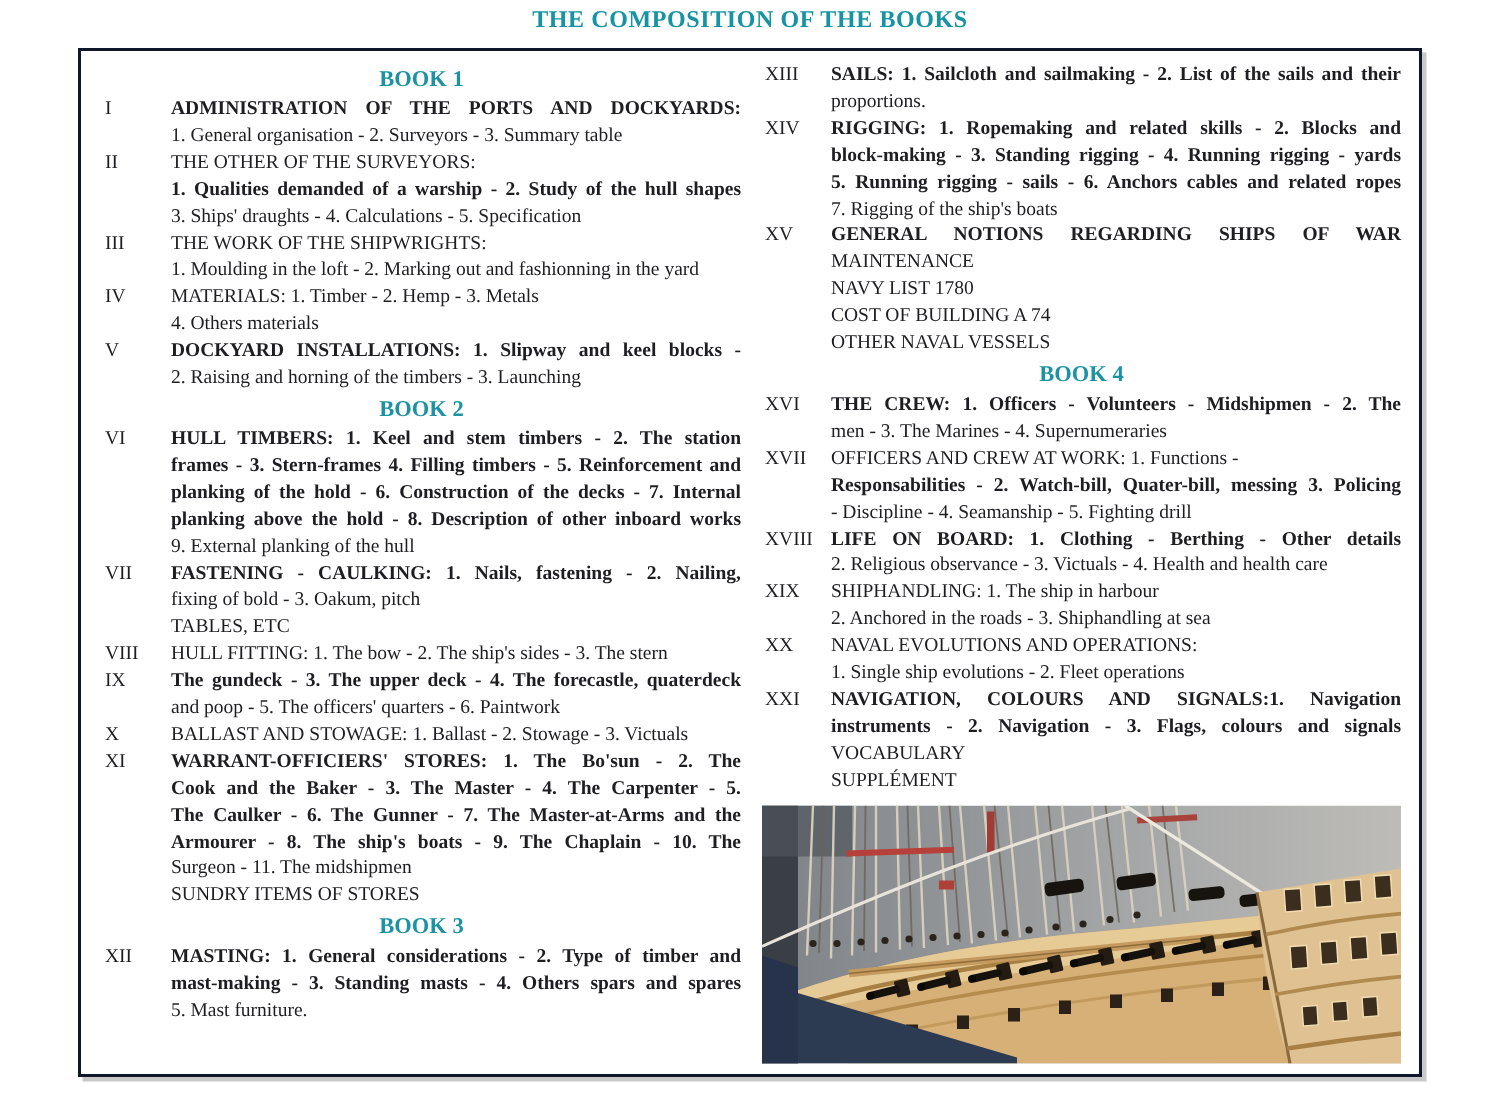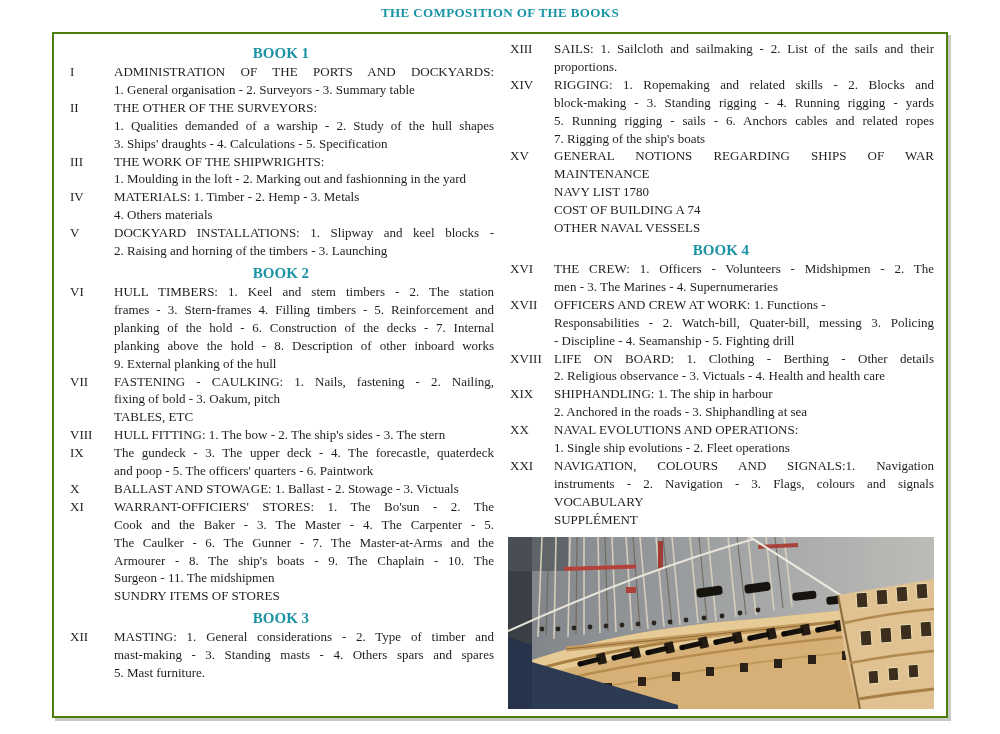--- a/index.html
+++ b/index.html
@@ -3,37 +3,37 @@
 <meta charset="utf-8">
 <style>
   html,body{margin:0;padding:0;}
   body{
     width:1000px;height:734px;background:#ffffff;overflow:hidden;
     font-family:"Liberation Serif","DejaVu Serif",serif;
     -webkit-font-smoothing:antialiased;
   }
   .page-title{
     text-align:center;color:#1694a4;font-weight:bold;
-    font-size:13px;letter-spacing:.4px;padding-top:5px;height:27px;
+    font-size:16px;letter-spacing:.4px;padding-top:5px;height:27px;
   }
   .content-box{
     margin-left:52px;width:896px;height:686px;box-sizing:border-box;
-    border:2px solid #4d7c0f;box-shadow:3px 3px 0 #c8c8c8;
+    border:2px solid #0f172a;box-shadow:3px 3px 0 #c8c8c8;
     padding:6px 12px 4px 14px;background:#fff;
   }
   .cols{display:flex;justify-content:space-between;}
   .col{width:426px;}
   .book-heading{
     text-align:center;color:#1b93a5;font-weight:bold;
     font-size:15px;line-height:20px;margin-top:3px;
   }
   .entry{position:relative;padding-left:46px;color:#1e1e22;font-size:13px;}
   .numeral{position:absolute;left:2px;top:0;line-height:17.9px;}
   .toc-line{line-height:17.9px;white-space:normal;}
-  .toc-line.just{text-align:justify;text-align-last:justify;}
+  .toc-line.just{text-align:justify;text-align-last:justify;font-weight:bold;}
   .photo{margin:8px 0 0 0;width:426px;height:172px;display:block;}
   .photo svg{display:block;width:426px;height:172px;}
 </style>
 </head>
 <body>
 
 <div class="page-title">THE COMPOSITION OF THE BOOKS</div>
 
 <div class="content-box">
   <div class="cols">

